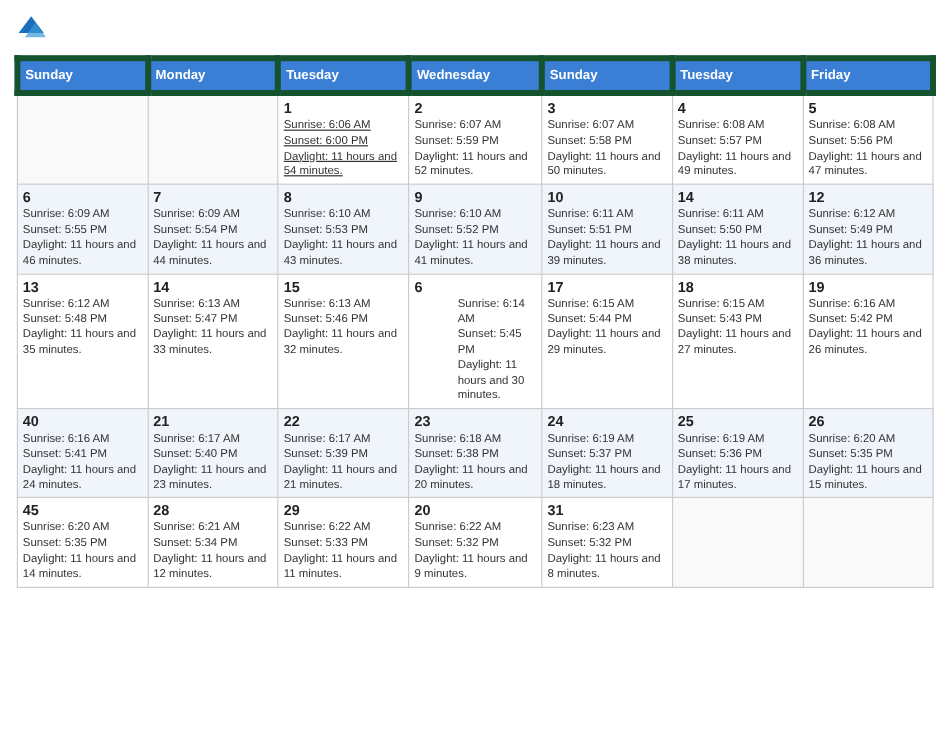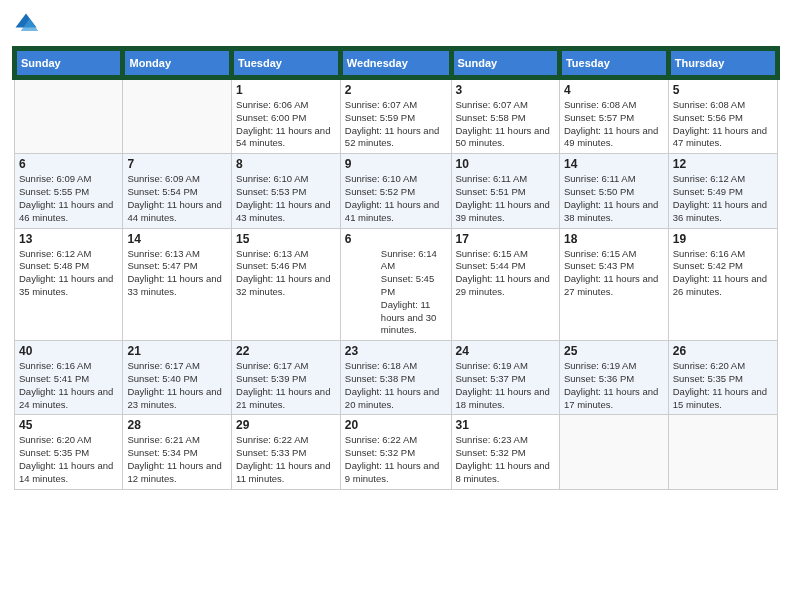--- a/index.html
+++ b/index.html
@@ -119,30 +119,30 @@
 
   <table class="calendar">
     <thead>
       <tr>
       <th>Sunday</th>
           <th>Monday</th>
           <th>Tuesday</th>
           <th>Wednesday</th>
           <th>Sunday</th>
           <th>Tuesday</th>
-          <th>Thursday</th>
+          <th>Friday</th>
         </tr>
     </thead>
     <tbody id="calendar-body">
     <tr>
           <td class="empty"></td>
           <td class="empty"></td>
           <td>
             <div class="day-num">1</div>
-            <div class="day-info" style="white-space: pre-line;">Sunrise: 6:06 AM
+            <div class="day-info" style="white-space: pre-line; text-decoration: underline;">Sunrise: 6:06 AM
 Sunset: 6:00 PM
 Daylight: 11 hours and 54 minutes.</div>
           </td>
           <td>
             <div class="day-num">2</div>
             <div class="day-info" style="white-space: pre-line;">Sunrise: 6:07 AM
 Sunset: 5:59 PM
 Daylight: 11 hours and 52 minutes.</div>
           </td>
           <td>

